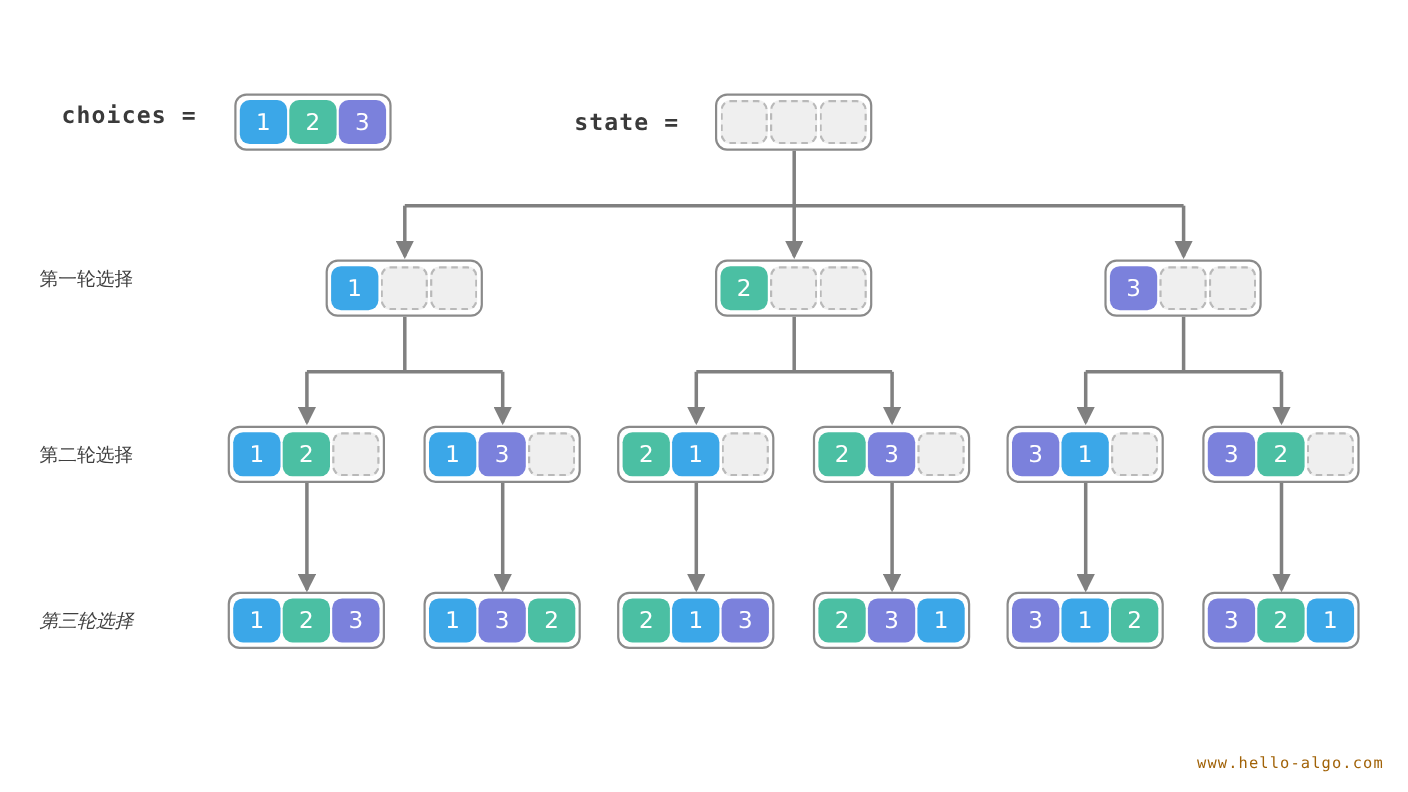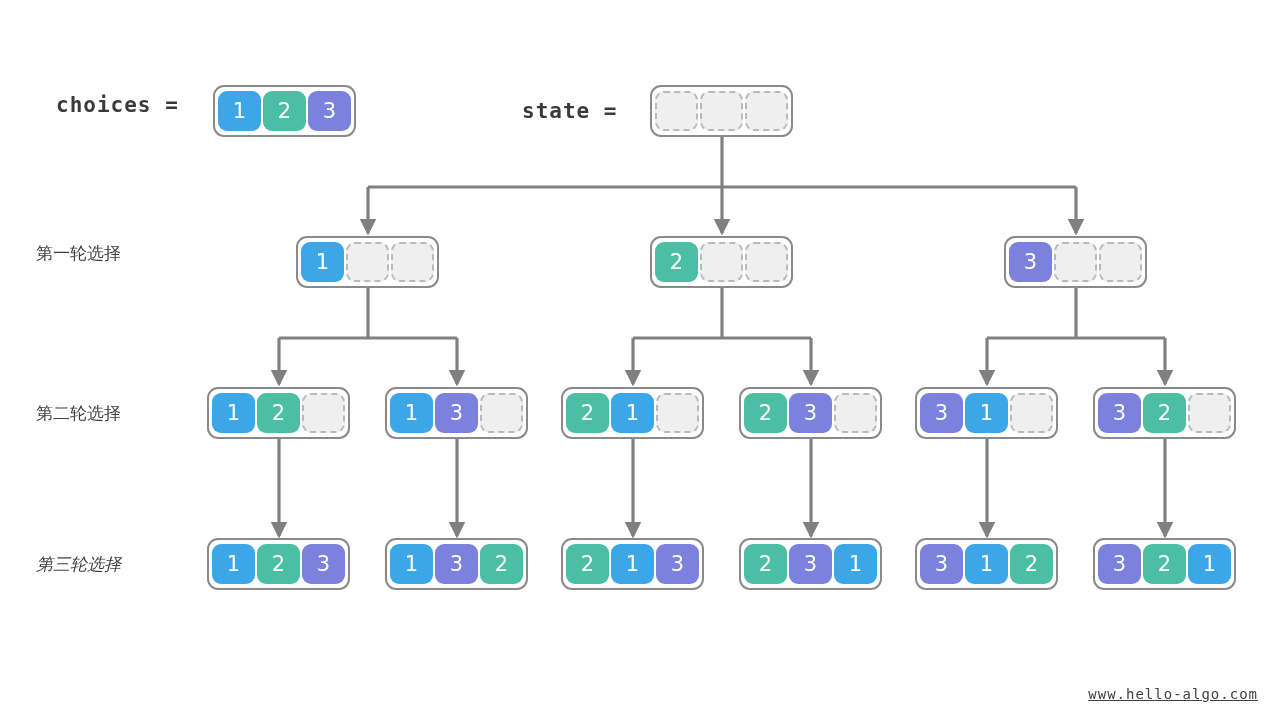--- a/index.html
+++ b/index.html
@@ -72,23 +72,22 @@
     background: #efefef;
     border: 2px dashed #b9b9b9;
     color: transparent;
   }
   .watermark {
     position: absolute;
     right: 22px;
     bottom: 18px;
     font-family: "DejaVu Sans Mono", "Liberation Mono", monospace;
     font-size: 14px;
-    color: #404040;
+    color: #a16207;
     letter-spacing: 1px;
-    text-decoration: underline;
   }
 </style>
 </head>
 <body>
 
 <div id="canvas">
 
   <svg id="wires" viewBox="0 0 1280 720" xmlns="http://www.w3.org/2000/svg">
     <defs>
       <marker id="arrow" viewBox="0 0 10 10" refX="8.5" refY="5" markerWidth="5.2" markerHeight="5.2" orient="auto-start-reverse">

